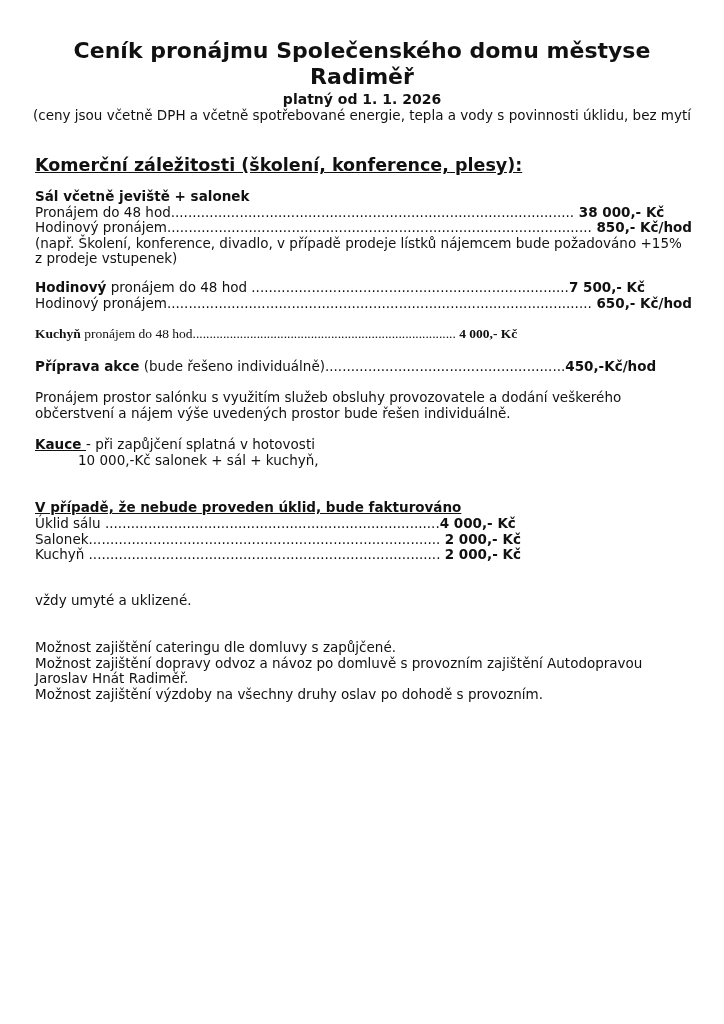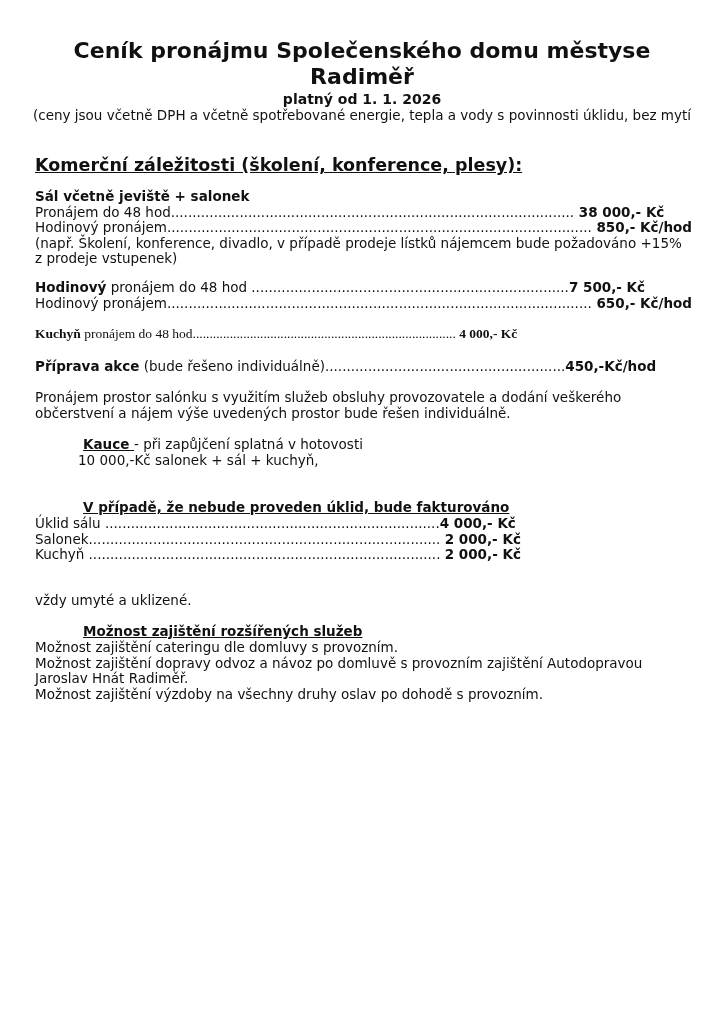--- a/index.html
+++ b/index.html
@@ -5,21 +5,21 @@
   html, body { margin: 0; padding: 0; background: #ffffff; }
   body { width: 724px; height: 1024px; position: relative; overflow: hidden;
          font-family: "DejaVu Sans", sans-serif; color: #111; }
   .page { position: absolute; left: 0; top: 0; width: 588px; height: 1024px; }
   .center { position: absolute; left: 0; width: 724px; text-align: center; }
   .title { font-weight: bold; font-size: 22px; line-height: 26px; }
   .subtitle { font-weight: bold; font-size: 14px; line-height: 17px; }
   .note { font-size: 13.5px; line-height: 15.5px; }
   .line { position: absolute; left: 35px; font-size: 13.5px; line-height: 16px; white-space: nowrap; }
   .b { font-weight: bold; }
-  .u { text-decoration: underline; margin-left: 48px; }
+  .u { text-decoration: underline; }
   .h2 { font-size: 17.5px; font-weight: bold; text-decoration: underline; line-height: 20px; }
   .indent { left: 78px; }
 </style>
 </head>
 <body>
 
 <div class="page">
 
   <div class="center title" style="top:38px;">Ceník pronájmu Společenského domu městyse</div>
   <div class="center title" style="top:64px;">Radiměř</div>
@@ -47,19 +47,18 @@
   <div class="line" style="top:436px;"><span class="b u">Kauce </span><span>- při zapůjčení splatná v hotovosti</span></div>
   <div class="line indent" style="top:452px;">10 000,-Kč salonek + sál + kuchyň,</div>
 
   <div class="line b u" style="top:499px;">V případě, že nebude proveden úklid, bude fakturováno</div>
   <div class="line" style="top:515px;"><span>Úklid sálu ..............................................................................</span><span class="b">4 000,- Kč</span></div>
   <div class="line" style="top:531px;"><span>Salonek.................................................................................. </span><span class="b">2 000,- Kč</span></div>
   <div class="line" style="top:546px;"><span>Kuchyň .................................................................................. </span><span class="b">2 000,- Kč</span></div>
 
   <div class="line" style="top:592px;">vždy umyté a uklizené.</div>
 
-  <div class="line b u" style="top:623px;">Možnost zajištění rozšířených služeb</div>
-  <div class="line" style="top:639px;">Možnost zajištění cateringu dle domluvy s provozním.</div>
+  <div class="line" style="top:639px;">Možnost zajištění cateringu dle domluvy s zapůjčené.</div>
   <div class="line" style="top:655px;">Možnost zajištění dopravy odvoz a návoz po domluvě s provozním zajištění Autodopravou</div>
   <div class="line" style="top:670px;">Jaroslav Hnát Radiměř.</div>
   <div class="line" style="top:686px;">Možnost zajištění výzdoby na všechny druhy oslav po dohodě s provozním.</div>
 
 </div>
 
 </body></html>

